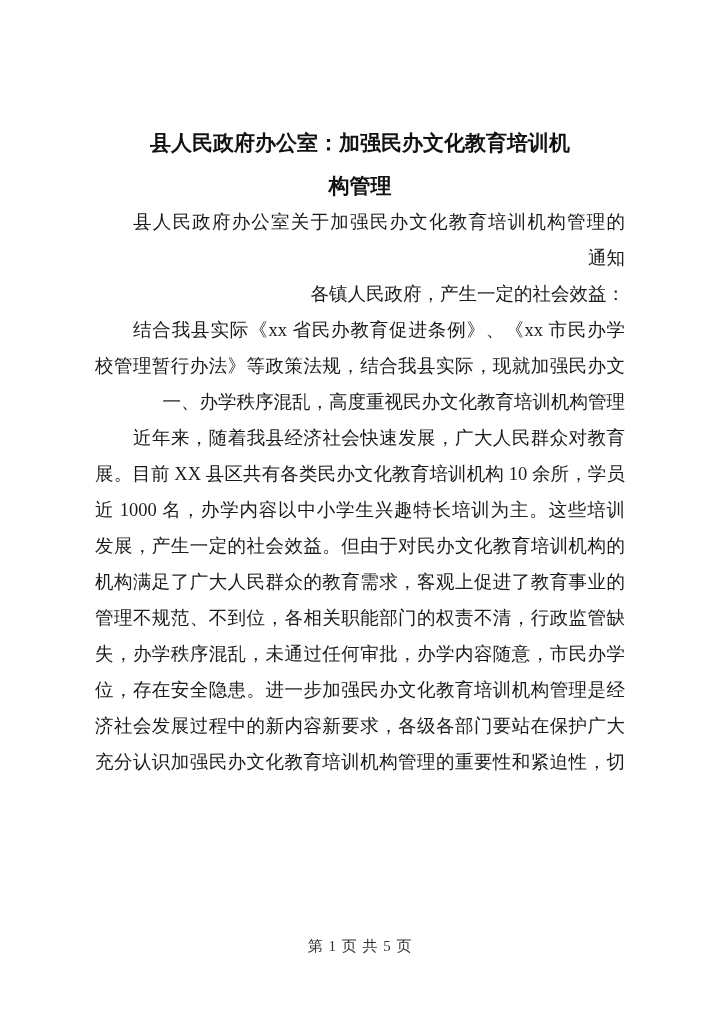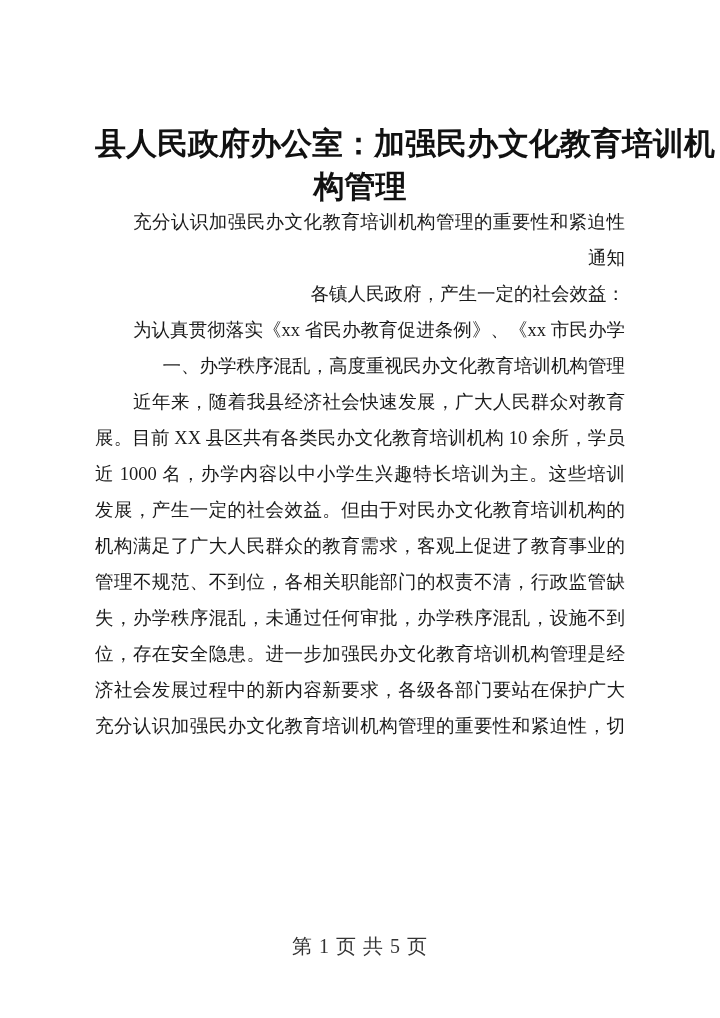--- a/index.html
+++ b/index.html
@@ -16,21 +16,21 @@
     color: #1a1a1a;
     overflow: hidden;
   }
   .title {
     position: absolute;
     top: 122px;
     left: 95px;
     width: 530px;
     margin: 0;
     text-align: center;
-    font-size: 31px;
+    font-size: 21px;
     font-weight: 700;
     line-height: 43px;
     color: #111111;
   }
   .title-line {
     display: block;
     white-space: nowrap;
   }
   .body-text {
     position: absolute;
@@ -50,49 +50,50 @@
   .line.fill {
     text-align: justify;
     text-align-last: justify;
   }
   .footer {
     position: absolute;
     top: 934px;
     left: 0;
     width: 720px;
     text-align: center;
-    font-size: 20px;
+    font-size: 15px;
     line-height: 24px;
     letter-spacing: 1px;
     color: #333333;
   }
 </style>
 </head>
 <body>
 
 <div class="page">
 
   <h1 class="title">
     <span class="title-line">县人民政府办公室：加强民办文化教育培训机</span>
     <span class="title-line">构管理</span>
   </h1>
 
   <div class="body-text" id="body-lines">
-      <div class="line indent fill">充分认识加强民办文化教育培训机构管理的重要性和紧迫性</div>
+      <div class="line indent fill">县人民政府办公室关于加强民办文化教育培训机构管理的</div>
       <div class="line">通知</div>
       <div class="line indent">各镇人民政府，产生一定的社会效益：</div>
-      <div class="line indent fill">为认真贯彻落实《xx 省民办教育促进条例》、《xx 市民办学</div>
+      <div class="line indent fill">结合我县实际《xx 省民办教育促进条例》、《xx 市民办学</div>
+      <div class="line fill">校管理暂行办法》等政策法规，结合我县实际，现就加强民办文</div>
       <div class="line indent">一、办学秩序混乱，高度重视民办文化教育培训机构管理</div>
       <div class="line indent fill">近年来，随着我县经济社会快速发展，广大人民群众对教育</div>
       <div class="line fill">展。目前 XX 县区共有各类民办文化教育培训机构 10 余所，学员</div>
       <div class="line fill">近 1000 名，办学内容以中小学生兴趣特长培训为主。这些培训</div>
       <div class="line fill">发展，产生一定的社会效益。但由于对民办文化教育培训机构的</div>
       <div class="line fill">机构满足了广大人民群众的教育需求，客观上促进了教育事业的</div>
       <div class="line fill">管理不规范、不到位，各相关职能部门的权责不清，行政监管缺</div>
-      <div class="line fill">失，办学秩序混乱，未通过任何审批，办学秩序混乱，设施不到</div>
+      <div class="line fill">失，办学秩序混乱，未通过任何审批，办学内容随意，市民办学</div>
       <div class="line fill">位，存在安全隐患。进一步加强民办文化教育培训机构管理是经</div>
       <div class="line fill">济社会发展过程中的新内容新要求，各级各部门要站在保护广大</div>
       <div class="line fill">充分认识加强民办文化教育培训机构管理的重要性和紧迫性，切</div>
     </div>
 
   <div class="footer">
     <span>第 1 页 共 5 页</span>
   </div>
 
 </div>

